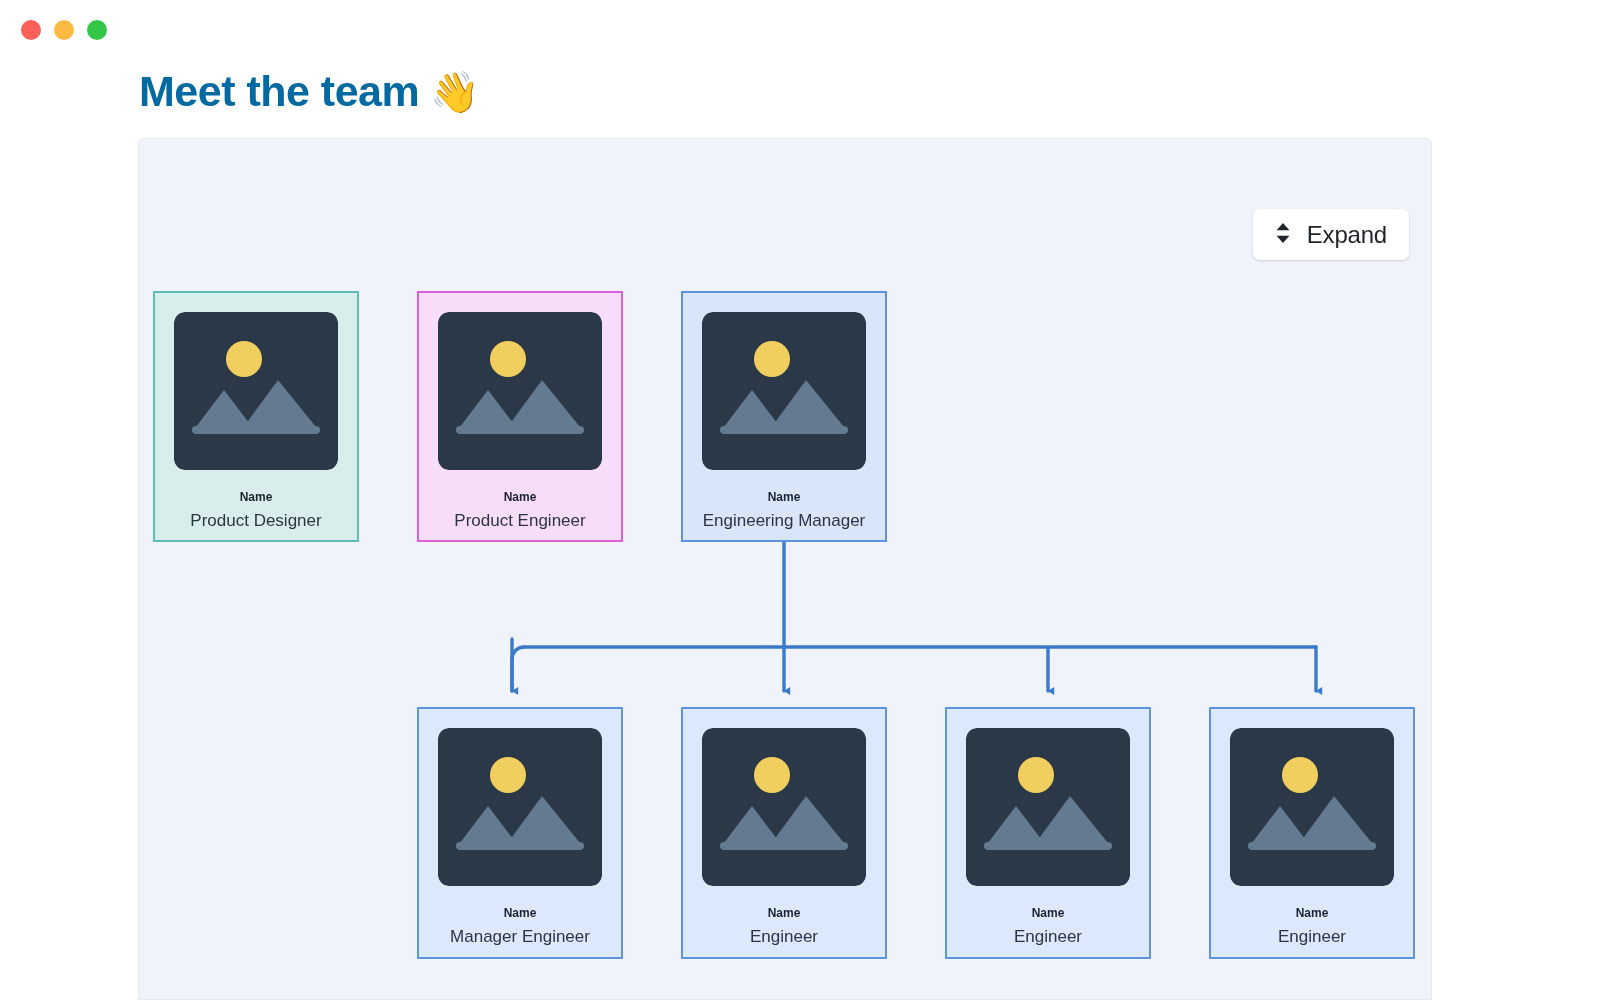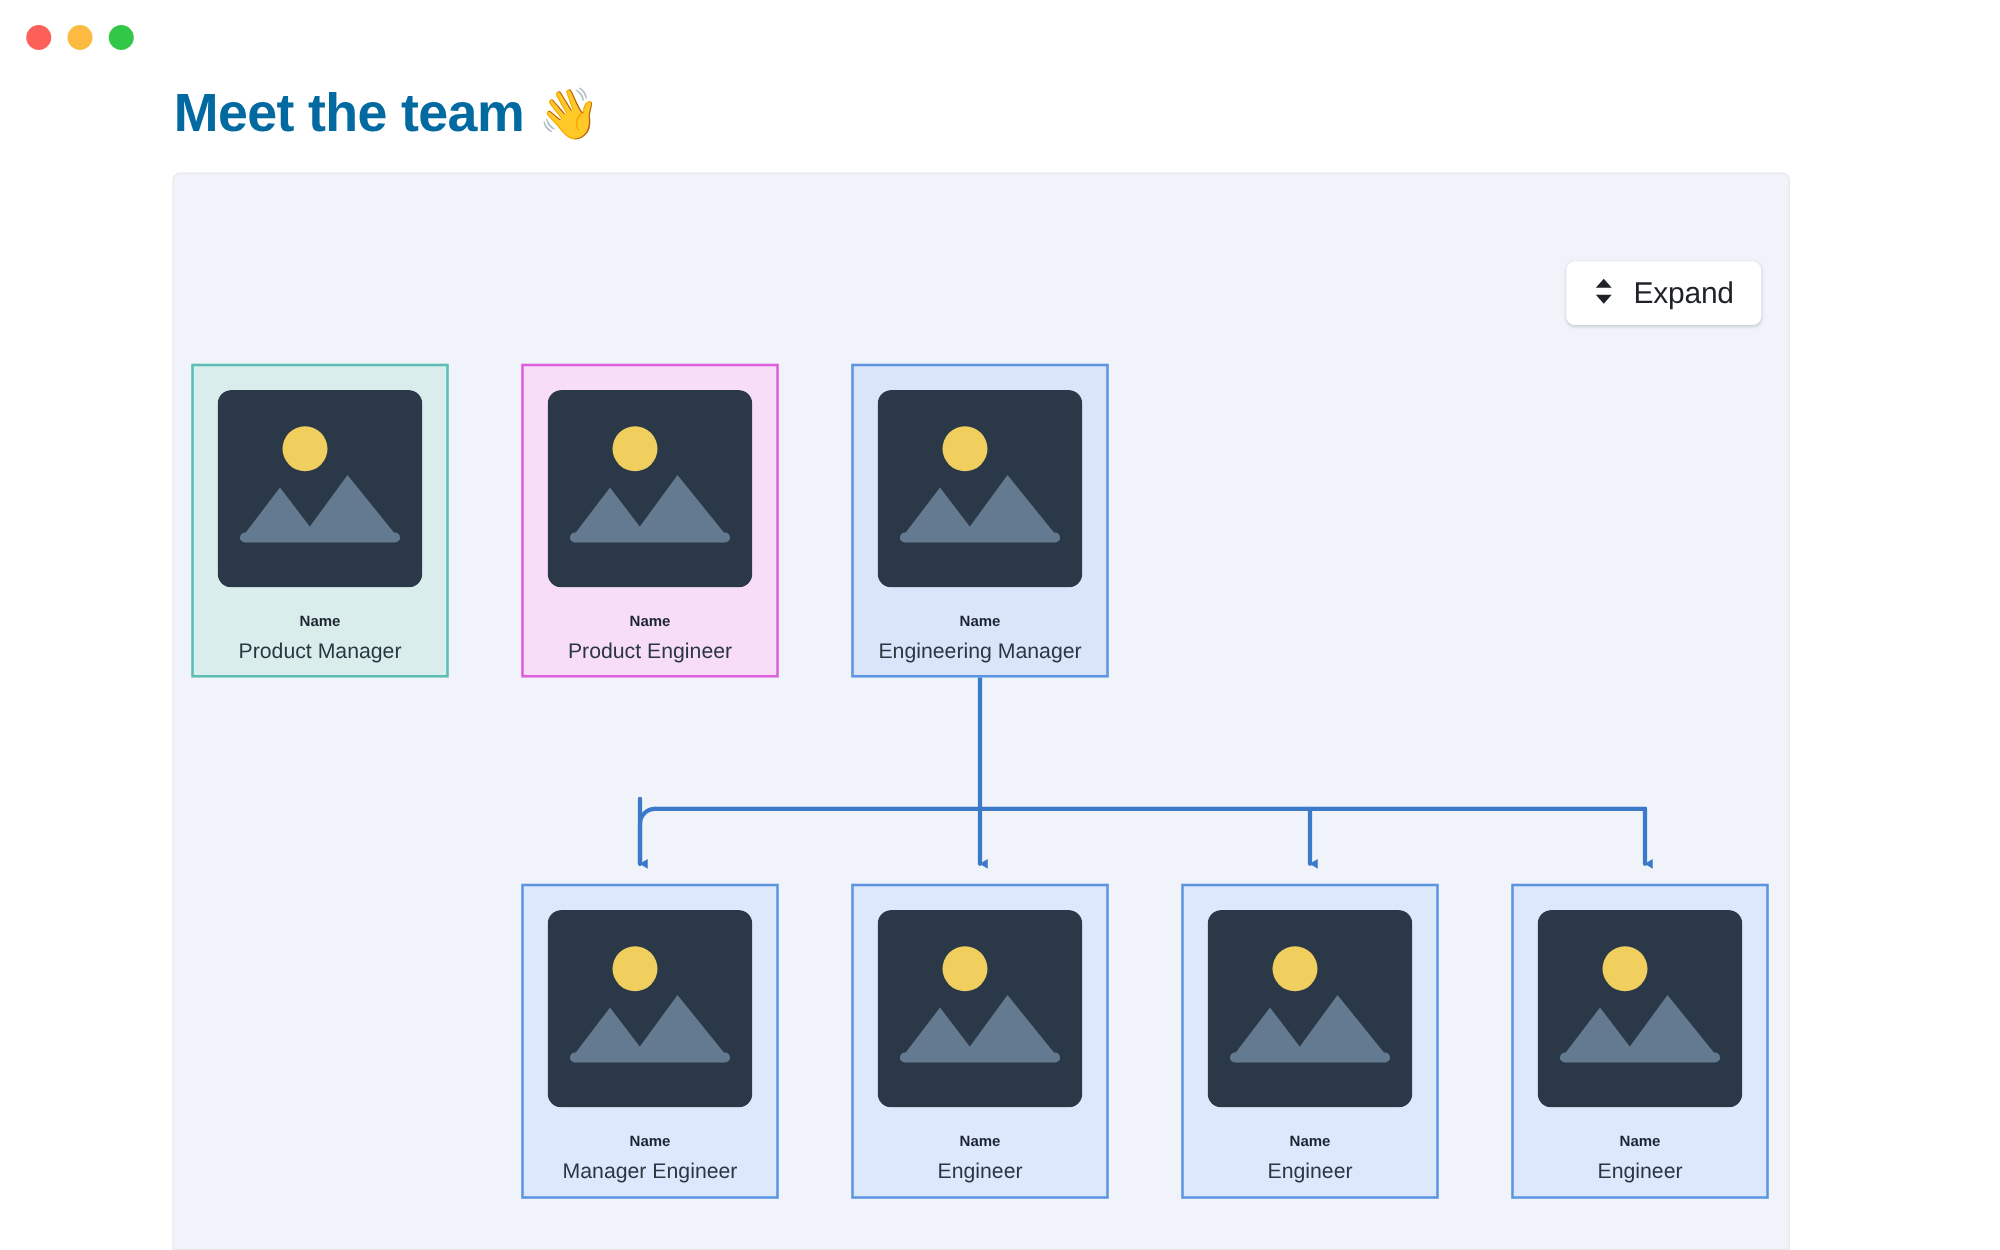--- a/index.html
+++ b/index.html
@@ -162,21 +162,21 @@
         <div class="node-photo">
           <svg viewBox="0 0 164 158" preserveAspectRatio="none" aria-hidden="true">
             <rect x="0" y="0" width="164" height="158" rx="11" fill="#2b3847"></rect>
             <circle cx="70" cy="47" r="18" fill="#f1cf5f"></circle>
             <path d="M18 120 L50 78 L82 120 Z" fill="#647a90"></path>
             <path d="M66 120 L104 68 L146 120 Z" fill="#647a90"></path>
             <rect x="18" y="114" width="128" height="8" rx="4" fill="#647a90"></rect>
           </svg>
         </div>
         <div class="node-name">Name</div>
-        <div class="node-role">Product Manager</div>
+        <div class="node-role">Product Designer</div>
       </div>
       <div class="node-card" style="left: 278px; top: 152px; width: 206px; height: 251px; background: rgb(247, 221, 247); border-color: rgb(221, 95, 221);">
         <div class="node-photo">
           <svg viewBox="0 0 164 158" preserveAspectRatio="none" aria-hidden="true">
             <rect x="0" y="0" width="164" height="158" rx="11" fill="#2b3847"></rect>
             <circle cx="70" cy="47" r="18" fill="#f1cf5f"></circle>
             <path d="M18 120 L50 78 L82 120 Z" fill="#647a90"></path>
             <path d="M66 120 L104 68 L146 120 Z" fill="#647a90"></path>
             <rect x="18" y="114" width="128" height="8" rx="4" fill="#647a90"></rect>
           </svg>

